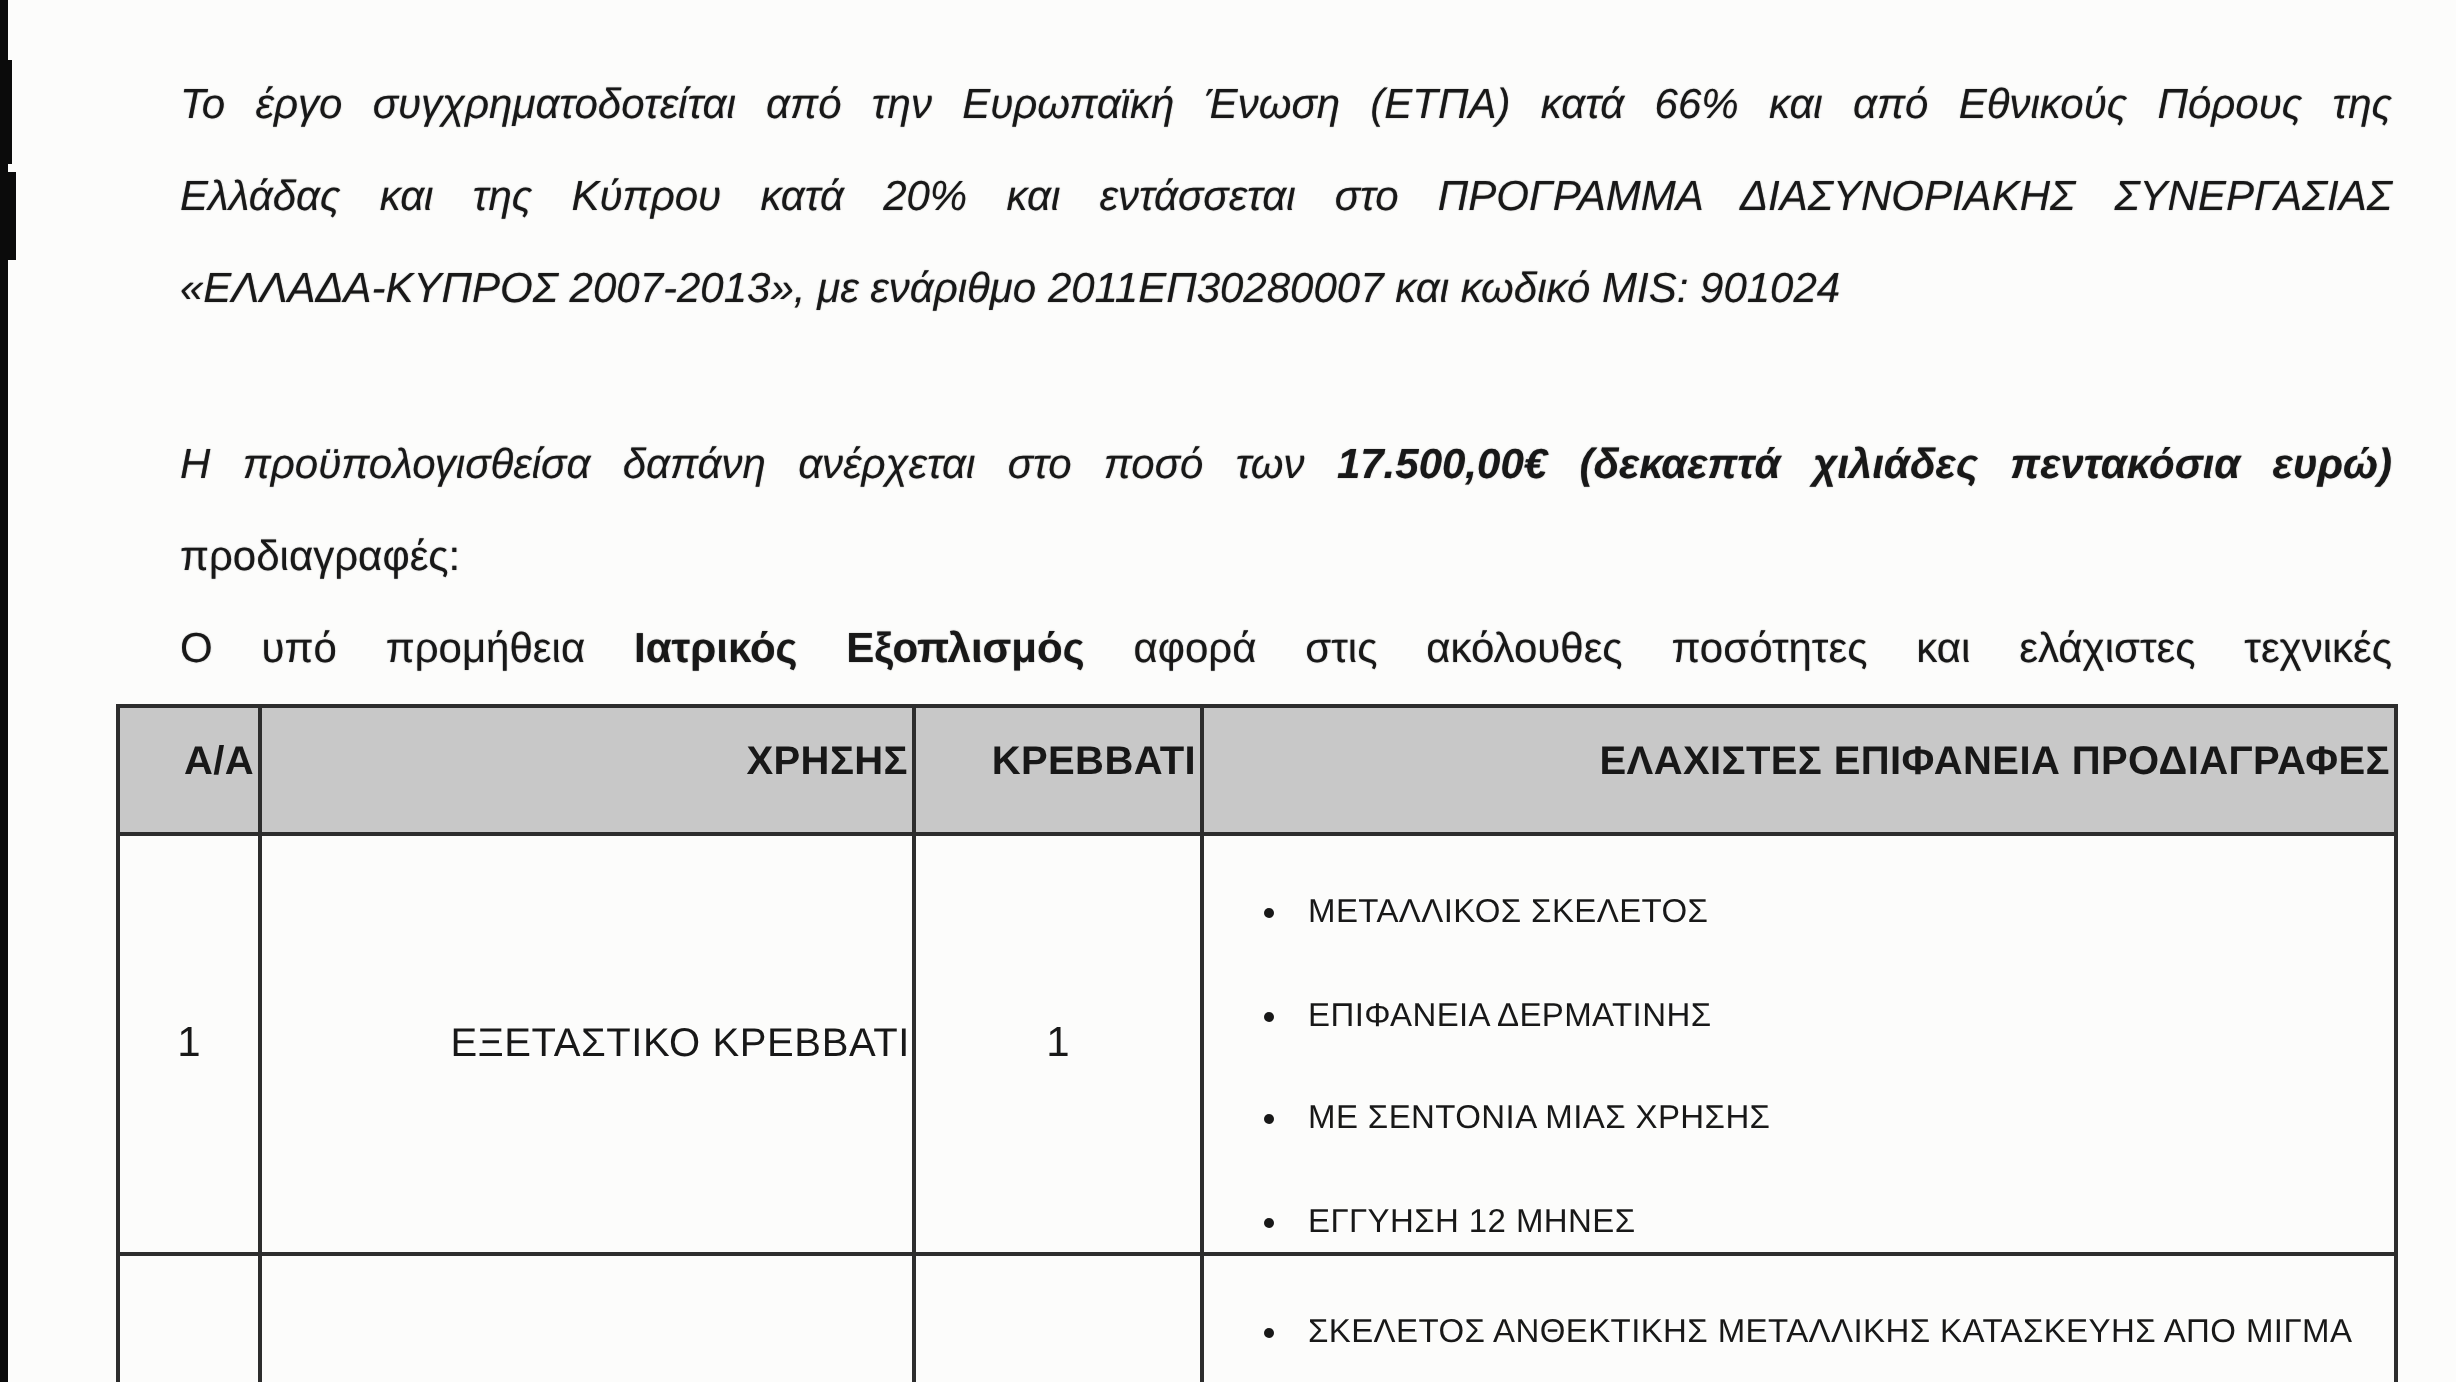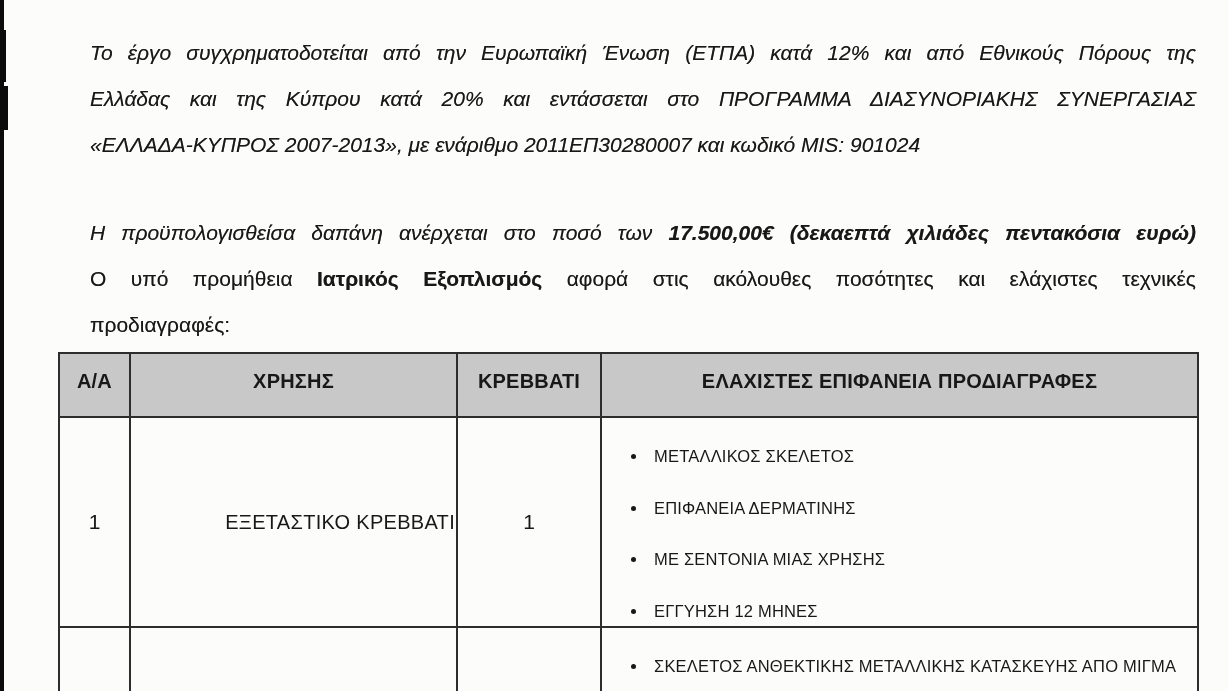--- a/index.html
+++ b/index.html
@@ -26,21 +26,21 @@
   .b{font-weight:bold;}
   table.spec{
     border-collapse:collapse;table-layout:fixed;
     width:1139px;margin-left:-32px;margin-top:4px;
     text-shadow:none;
   }
   table.spec th, table.spec td{border:2px solid #2d2d2d;overflow:hidden;}
   col.c-no{width:71px;} col.c-item{width:327px;} col.c-qty{width:144px;} col.c-spec{width:597px;}
   thead th{
     background:#c8c8c8;height:54px;vertical-align:middle;
-    font-size:20px;font-weight:bold;text-align:center;
+    font-size:20px;font-weight:bold;text-align:right;
     padding:0 2px 8px 2px;letter-spacing:0.2px;
   }
   td.cell-no, td.cell-qty{font-size:21px;text-align:center;vertical-align:middle;}
   td.cell-item{font-size:20px;text-align:right;vertical-align:middle;letter-spacing:0.3px;}
   tr.row-1{height:100px;}
   tr.row-2{height:80px;}
   td.cell-specs{vertical-align:top;padding:0 6px 0 0;}
   ul.specs{margin:3px 0 2px 0;padding-left:46px;list-style:disc;}
   ul.specs li{font-size:16.5px;line-height:25.5px;padding-left:6px;letter-spacing:0.2px;margin-top:26px;}
 </style>
@@ -48,32 +48,32 @@
 <body>
 
 <div class="scan-strip"></div>
 <div class="scan-notch n1"></div>
 <div class="scan-notch n2"></div>
 
 <div class="content">
 
 
   <div class="funding">
-    <div class="line jl">Το έργο συγχρηματοδοτείται από την Ευρωπαϊκή Ένωση (ΕΤΠΑ) κατά 12% και από Εθνικούς Πόρους της</div>
+    <div class="line jl">Το έργο συγχρηματοδοτείται από την Ευρωπαϊκή Ένωση (ΕΤΠΑ) κατά 66% και από Εθνικούς Πόρους της</div>
     <div class="line jl">Ελλάδας και της Κύπρου κατά 20% και εντάσσεται στο ΠΡΟΓΡΑΜΜΑ ΔΙΑΣΥΝΟΡΙΑΚΗΣ ΣΥΝΕΡΓΑΣΙΑΣ</div>
     <div class="line ll">«ΕΛΛΑΔΑ-ΚΥΠΡΟΣ 2007-2013», με ενάριθμο 2011ΕΠ30280007 και κωδικό MIS: 901024</div>
   </div>
 
   <div class="budget">
     <div class="line jl"><span>Η προϋπολογισθείσα δαπάνη ανέρχεται στο ποσό των </span><span class="b">17.500,00€ (δεκαεπτά χιλιάδες πεντακόσια ευρώ)</span></div>
   </div>
 
   <div class="equip">
+    <div class="line ll">προδιαγραφές:</div>
     <div class="line jl"><span>Ο υπό προμήθεια </span><span class="b">Ιατρικός Εξοπλισμός</span><span> αφορά στις ακόλουθες ποσότητες και ελάχιστες τεχνικές</span></div>
-    <div class="line ll">προδιαγραφές:</div>
   </div>
 
   <table class="spec">
     <colgroup>
       <col class="c-no">
         <col class="c-item">
         <col class="c-qty">
         <col class="c-spec">
     </colgroup>
     <thead>

